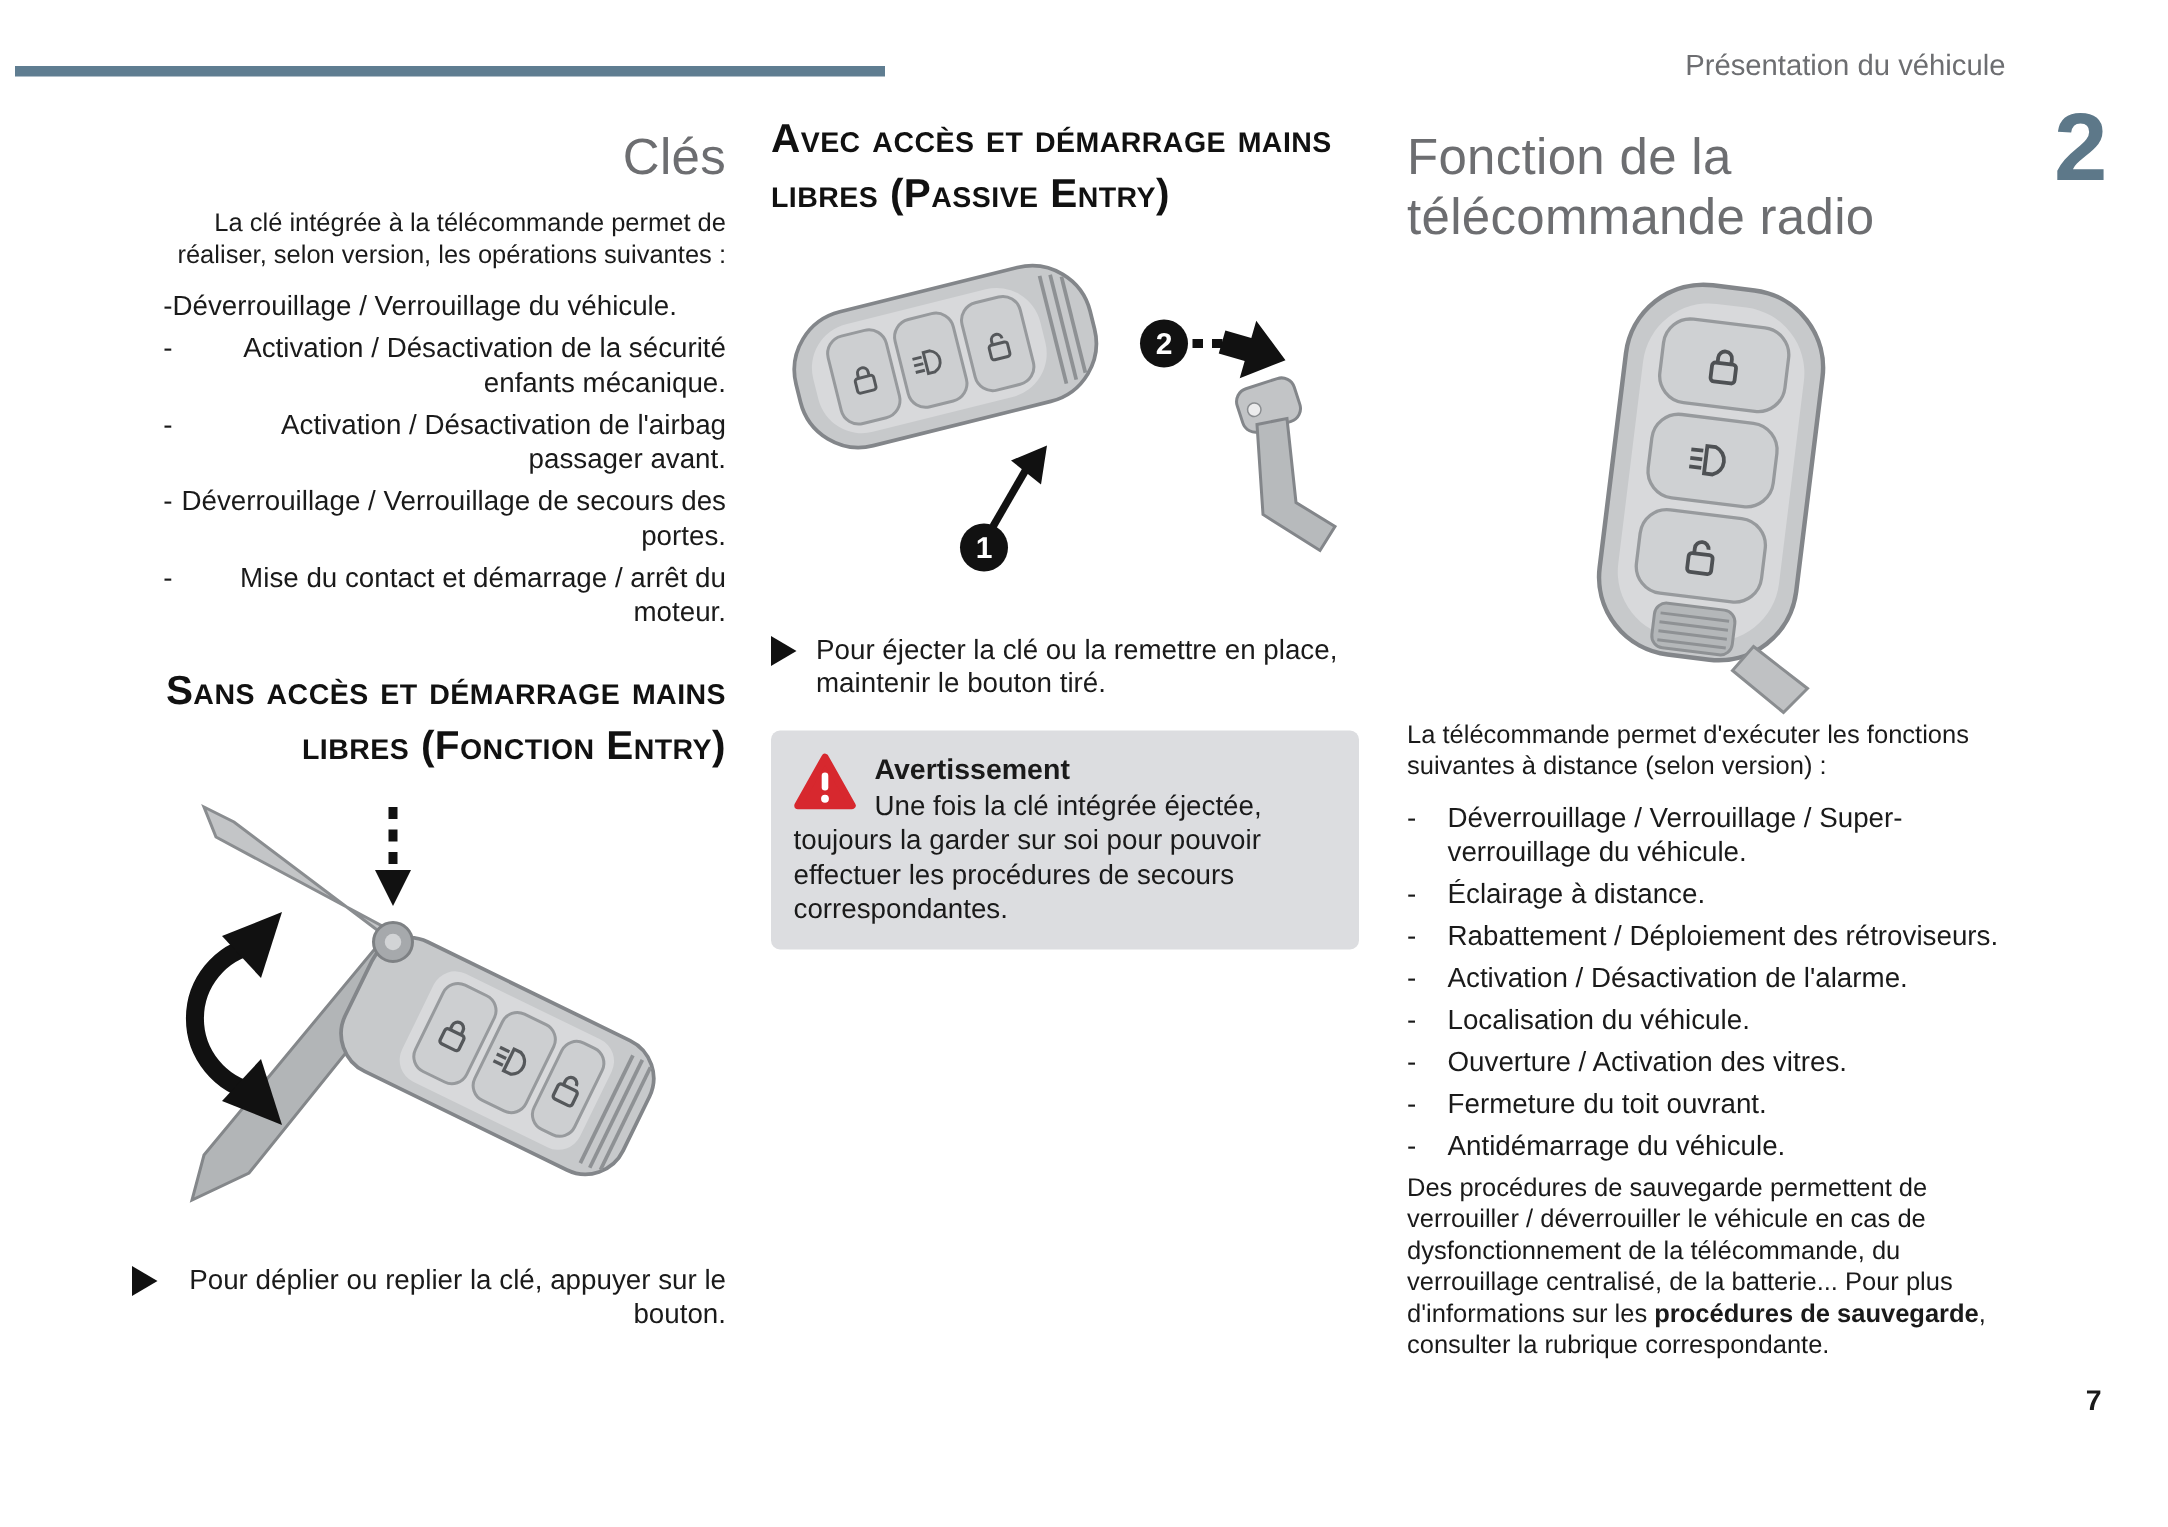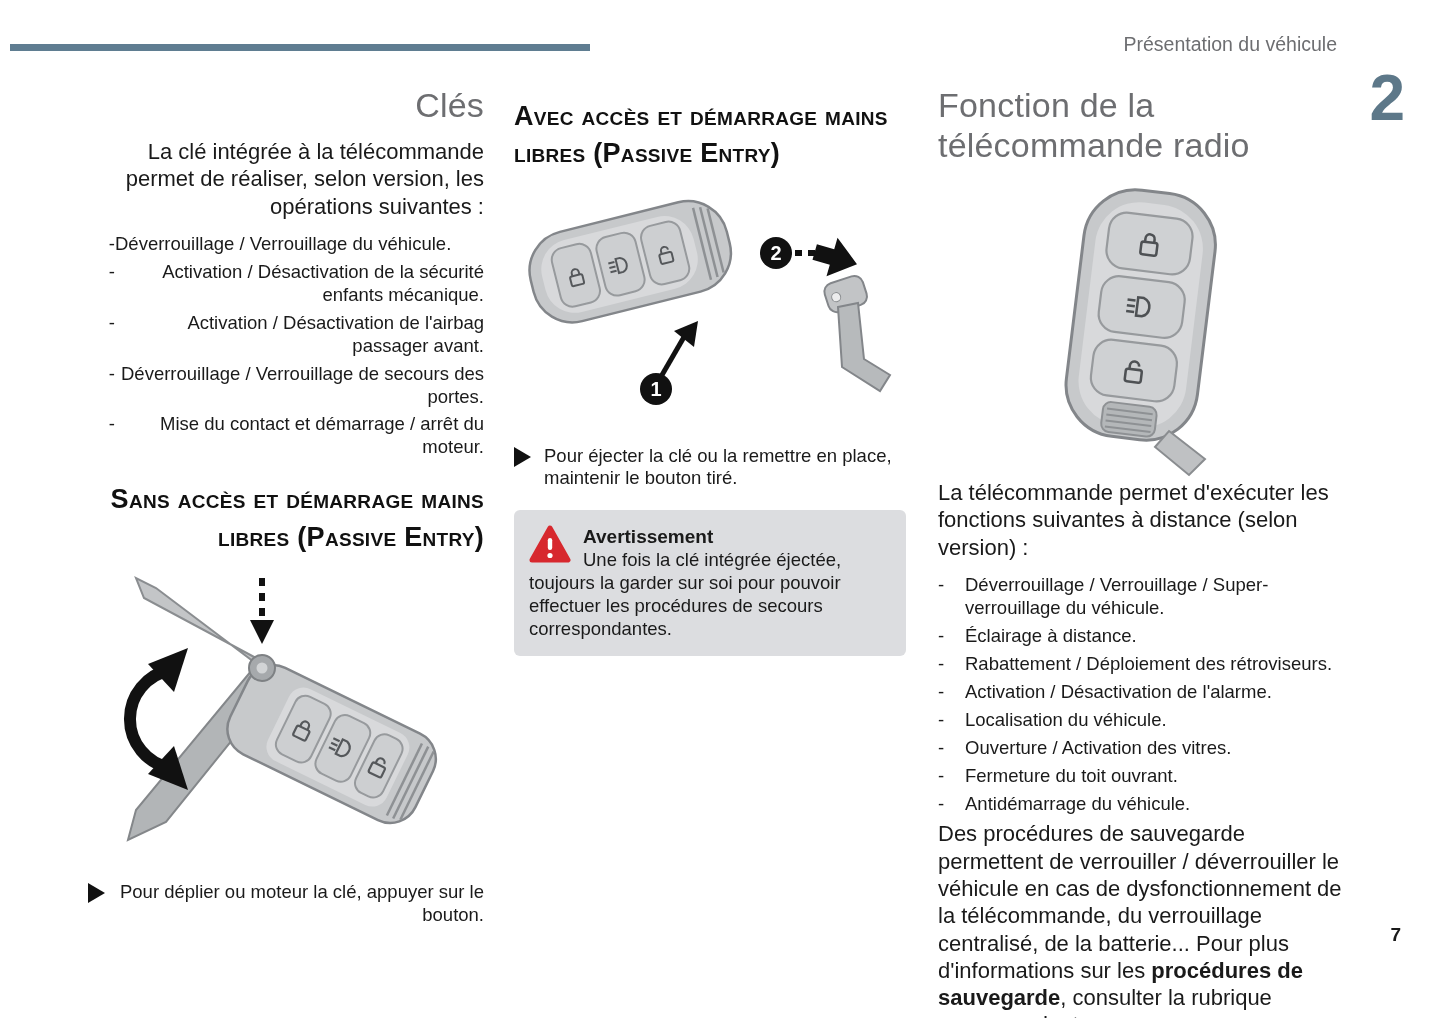--- a/index.html
+++ b/index.html
@@ -10,25 +10,25 @@
     position:relative; overflow:hidden;
   }
   .page { position:absolute; inset:0; width:1445px; height:972px; background:#fff; }
 
   .header-bar { position:absolute; left:10px; top:44px; width:580px; height:7px; background:#5f7d91; }
   .header-title { position:absolute; top:33px; right:108px; font-size:19.5px; color:#6d6e71; }
   .chapter-number { position:absolute; top:66px; right:40px; font-size:64px; font-weight:700; color:#5d7889; line-height:1; }
 
   .col { position:absolute; top:85px; }
   .col1 { left:88px;  width:396px;text-align:right; }
-  .col2 { left:514px; width:392px; top:98px; }
+  .col2 { left:514px; width:392px; top:74px; }
   .col3 { left:938px; width:404px; }
 
   .page-h1 { font-size:34px; font-weight:400; color:#6d6e71; line-height:1.18; margin-bottom:13px; letter-spacing:.2px; }
-  .body-text { font-size:22px; line-height:1.24; }
+  .body-text { font-size:17px; line-height:1.24; }
 
   .dash-list { list-style:none; margin-top:13px; }
   .dash-item { display:flex; font-size:18.5px; line-height:1.24; margin-bottom:5px; }
   .dash { flex:0 0 27px; }
 
   .sc-heading {
     font-size:27px; font-weight:700; font-variant:small-caps;
     line-height:1.38; color:#111; margin-top:22px; letter-spacing:.3px;
   }
   .sc-heading.top { margin-top:0; }
@@ -78,21 +78,21 @@
       <li class="dash-item">
           <span class="dash">-</span>
           <span>Déverrouillage / Verrouillage de secours des portes.</span>
         </li>
       <li class="dash-item">
           <span class="dash">-</span>
           <span>Mise du contact et démarrage / arrêt du moteur.</span>
         </li>
     </ul>
 
-    <h2 class="sc-heading">Sans accès et démarrage mains libres (Passive Entry)</h2>
+    <h2 class="sc-heading">Sans accès et démarrage mains libres (Fonction Entry)</h2>
 
     <div class="illus">
       <svg width="380" height="285" viewBox="0 0 380 285">
 
         <polygon points="152,84 166,100 52,14 32,4 40,24" fill="#c3c5c7" stroke="#8a8d90" stroke-width="2"></polygon>
 
         <polygon points="148,96 170,114 62,248 24,266 32,236" fill="#b2b5b7" stroke="#84878a" stroke-width="2"></polygon>
 
         <g transform="rotate(26 158 96)">
           <rect x="150" y="84" width="206" height="96" rx="28" fill="#c7c9cb" stroke="#83868a" stroke-width="2.5"></rect>
@@ -134,21 +134,21 @@
           <polygon points="84,74 44,90 70,118"></polygon>
           <polygon points="84,216 44,200 70,172"></polygon>
         </g>
       </svg>
     </div>
 
     <div class="instruction">
       <span class="tri-col">
           <span class="tri-shape"></span>
         </span>
-      <span>Pour déplier ou moteur la clé, appuyer sur le bouton.</span>
+      <span>Pour déplier ou replier la clé, appuyer sur le bouton.</span>
     </div>
   </section>
 
   <section class="col col2">
     <h2 class="sc-heading top">Avec accès et démarrage mains libres (Passive Entry)</h2>
 
     <div class="illus">
       <svg width="390" height="232" viewBox="0 0 390 232">
         <g transform="rotate(-14 115 70)">
           <rect x="15" y="25" width="202" height="92" rx="40" fill="#c7c9cb" stroke="#83868a" stroke-width="2.5"></rect>

